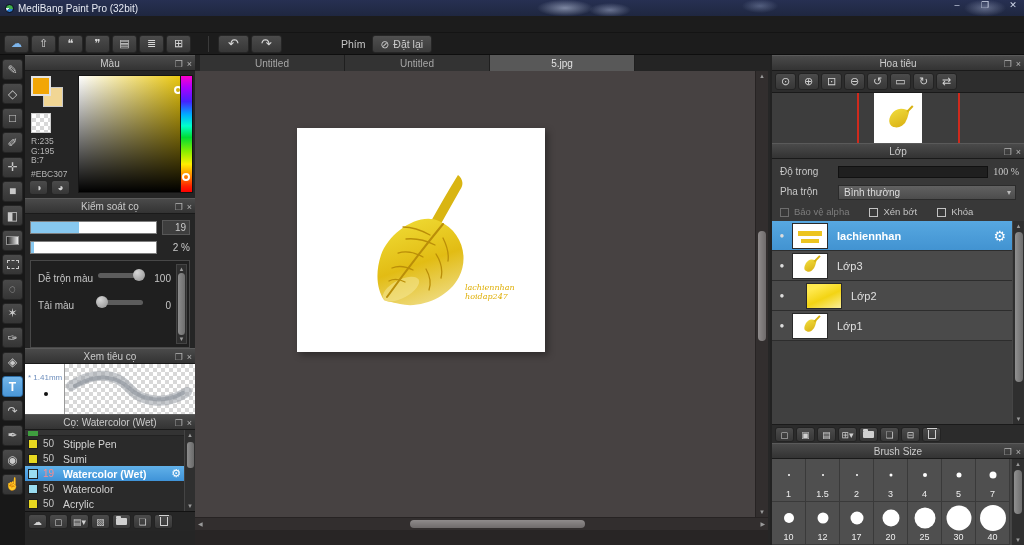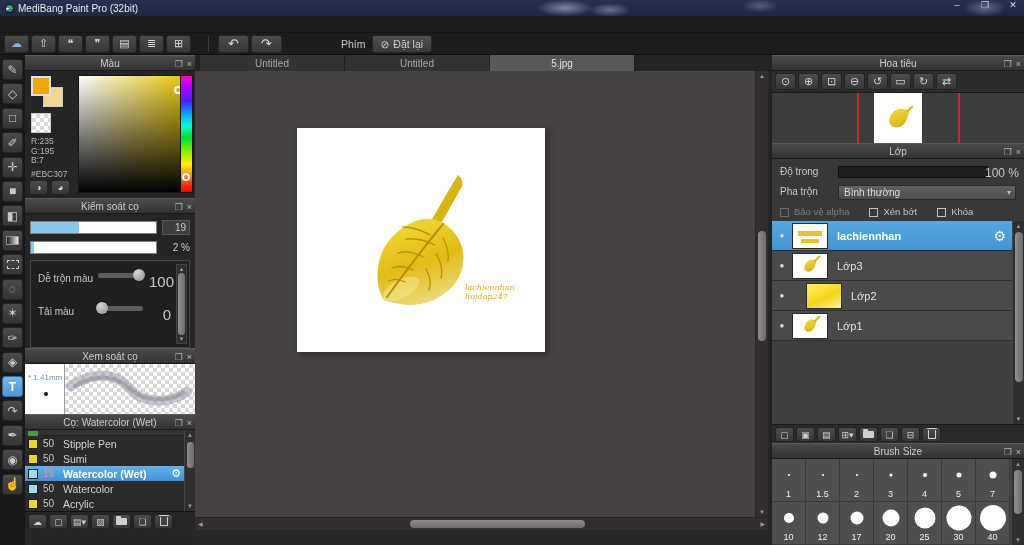--- a/index.html
+++ b/index.html
@@ -86,21 +86,21 @@
   .bc-fill { height:100%; background:#87c8ef; }
   .bc-valbox { width:28px; height:15px; margin-left:5px; background:#3e3e3e; border:1px solid #575757;
     color:#c9c9c9; font-size:10px; text-align:right; padding-right:3px; line-height:13px; }
   .bc-valtext { width:28px; margin-left:5px; color:#c9c9c9; font-size:10px; text-align:right; }
   .bc-sub { position:relative; margin-top:2px; height:88px; background:#1f1f1f; border:1px solid #484848; padding:12px 18px 0 7px; }
   .bc-srow { display:flex; align-items:flex-start; margin-bottom:16px; }
   .bc-slabel { width:60px; font-size:10px; color:#c6c6c6; }
   .bc-strack { position:relative; flex:1; height:5px; background:#5c5c5c; border-radius:3px; margin-right:6px; }
   .bc-knob { position:absolute; top:-4px; width:12px; height:12px; background:radial-gradient(circle at 35% 30%,#d6d6d6,#8f8f8f); border-radius:50%; }
   .bc-knob.right { right:-2px; } .bc-knob.left { left:-2px; }
-  .bc-sval { width:22px; font-size:15px; color:#c6c6c6; text-align:right; }
+  .bc-sval { width:22px; font-size:10px; color:#c6c6c6; text-align:right; }
   .vscroll-mini { position:absolute; right:2px; top:3px; bottom:3px; width:11px; background:#2e2e2e; border:1px solid #444;
     display:flex; flex-direction:column; align-items:center; justify-content:space-between; padding:1px 0; }
   .vscroll-mini .thumb { width:7px; flex:1; margin:1px 0; background:linear-gradient(90deg,#8d8d8d,#6e6e6e); border-radius:4px; }
   .sb-arrow { font-size:6px; color:#9a9a9a; line-height:6px; }
 
   
   .bp-body { position:relative; height:50px; display:flex; }
   .bp-sizebox { width:40px; height:100%; background:#fff; border-right:1px solid #9a9a9a; padding:2px 0 0 3px; }
   .bp-sizetext { font-size:8px; color:#6f8fbd; }
   .bp-dot { width:4px; height:4px; background:#111; border-radius:50%; margin:8px auto 0 auto; }
@@ -163,21 +163,21 @@
   .mini-leaf { display:block; width:17px; height:20px; background:linear-gradient(140deg,#f2e040,#d8ad10);
     border-radius:75% 10% 70% 40%; transform:rotate(16deg); position:relative; }
   .mini-leaf::before { content:""; position:absolute; right:-1px; top:-6px; width:2px; height:8px; background:#d8b212; transform:rotate(28deg); }
 
   
   .lay-controls { background:#383838; padding:4px 0 2px 0; }
   .lay-row { position:relative; height:20px; }
   .lay-label { position:absolute; left:8px; top:3px; font-size:10px; color:#c8c8c8; }
   .op-track { position:absolute; left:66px; top:3px; width:150px; height:12px; background:#1f1f1f; border:1px solid #111; }
   .op-fill { width:100%; height:100%; background:linear-gradient(#63aee3,#3f92d6); }
-  .op-val { position:absolute; right:5px; top:3px; font-size:12px; color:#c8c8c8; }
+  .op-val { position:absolute; right:5px; top:3px; font-size:10px; color:#c8c8c8;font-family:Liberation Serif, serif; }
   .blend-dd { position:absolute; left:66px; top:2px; width:178px; height:15px; background:linear-gradient(#616161,#4c4c4c);
     border:1px solid #2b2b2b; color:#dcdcdc; font-size:10px; line-height:14px; padding-left:5px; }
   .blend-caret { position:absolute; right:4px; top:0; font-size:8px; color:#bbb; }
   .chk-row { display:flex; align-items:center; height:16px; padding-left:8px; gap:6px; }
   .chk-box { width:9px; height:9px; border:1px solid #c2c2c2; background:transparent; flex:none; }
   .chk-label { font-size:9.5px; color:#c4c4c4; margin-right:14px; }
   .chk.dim .chk-box { border-color:#6d6d6d; } .chk.dim .chk-label { color:#7d7d7d; }
   .chk { display:flex; align-items:flex-end; gap:5px; }
   .layer-list { position:relative; height:203px; background:#404040; overflow:hidden; }
   .layer-row { display:flex; align-items:center; height:30px; background:#4a4a4a; border-bottom:1px solid #2d2d2d; }
@@ -413,21 +413,21 @@
             <span class="sb-arrow">▲</span>
             <span class="thumb"></span>
             <span class="sb-arrow">▼</span>
           </div>
         </div>
       </div>
     </div>
 
     <div class="lp" style="top:293px;height:66px">
       <div class="panel-header">
-        <span class="ph-title">Xem soát cọ</span>
+        <span class="ph-title">Xem tiêu cọ</span>
         <span class="ph-icons">
           <span>❐</span>
           <span>×</span>
         </span>
       </div>
       <div class="bp-body">
         <div class="bp-sizebox">
           <span class="bp-sizetext"><span>*</span> <span>1.41mm</span></span>
           <div class="bp-dot"></div>
         </div>

